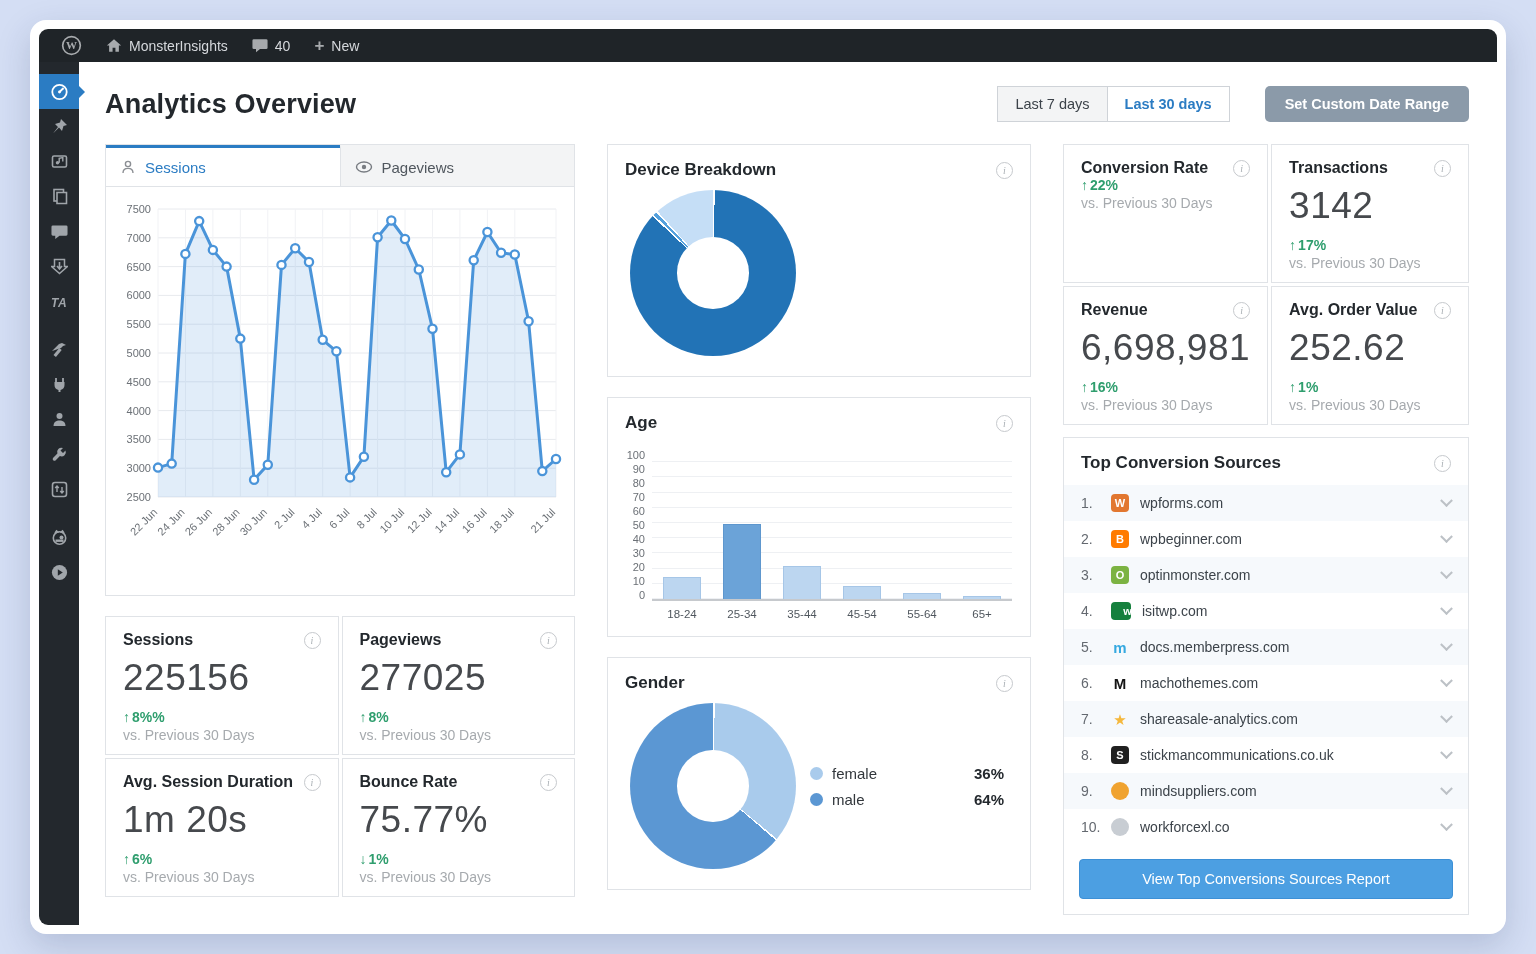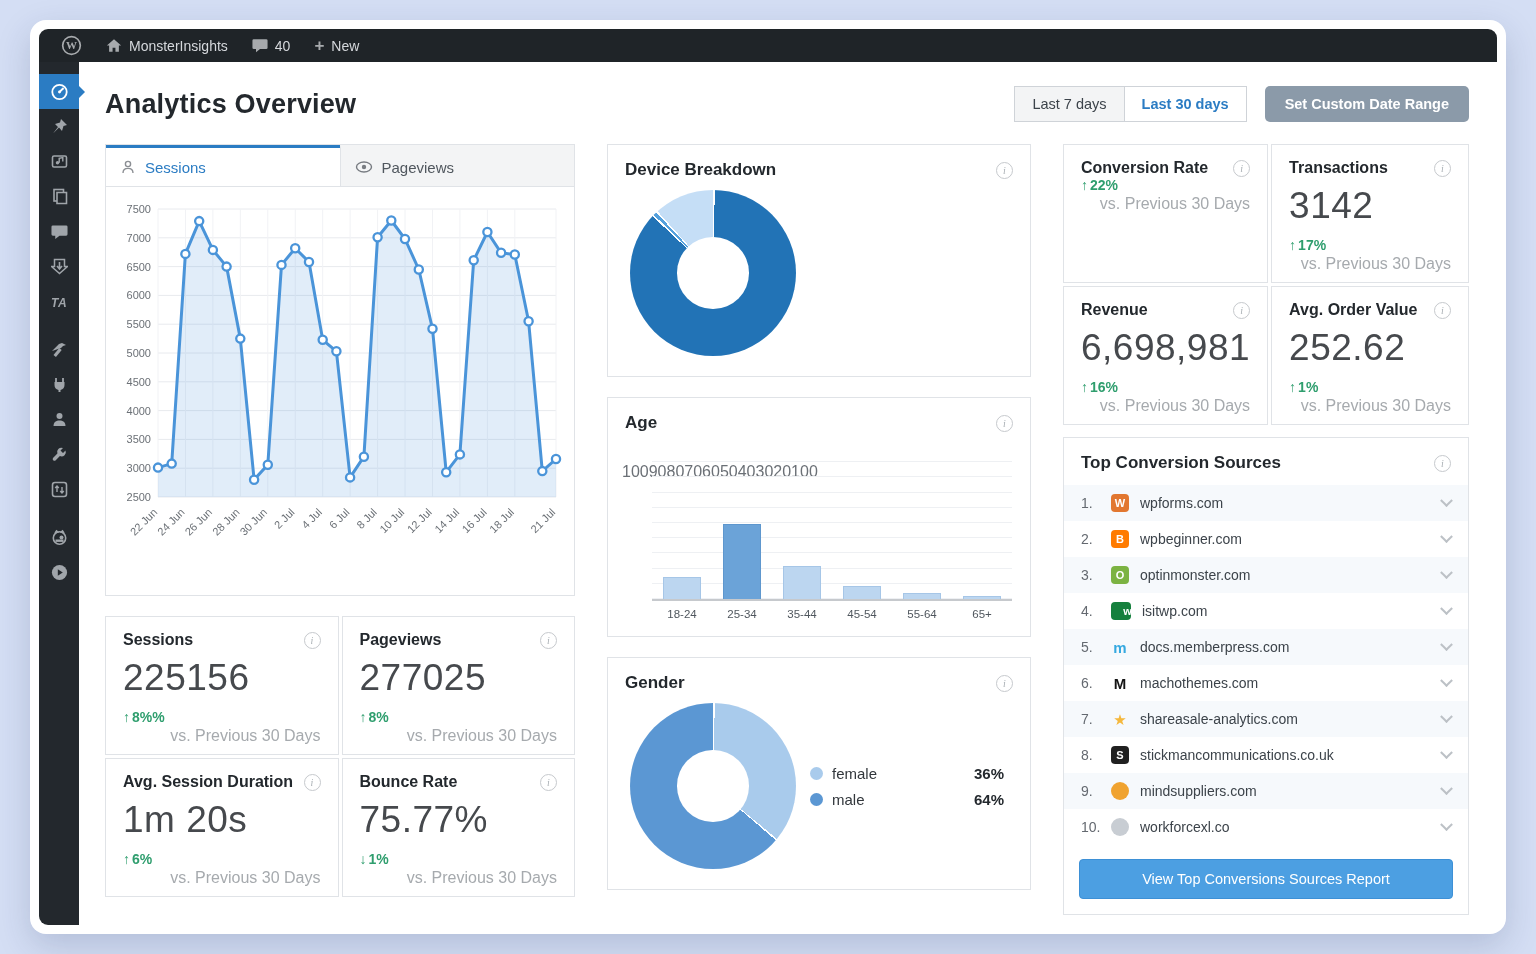--- a/index.html
+++ b/index.html
@@ -36,41 +36,41 @@
   .sb-ta { color:#a0a5aa; font-size:12px; font-weight:700; font-style:italic; letter-spacing:.5px; }
 
   
   .content { flex:1; background:#fff; padding:24px 28px 16px 26px; overflow:hidden; }
   .page-header { display:flex; justify-content:space-between; align-items:center; margin-bottom:22px; }
   .page-title { font-size:27px; font-weight:700; color:#23282d; margin:0; letter-spacing:.2px; }
   .header-actions { display:flex; align-items:center; }
   .range-group { display:flex; border:1px solid #cfd3d8; border-radius:0; overflow:hidden; }
   .range-btn { padding:9px 17px; font-size:14.5px; background:#f3f4f5; color:#3c434a; border:none; cursor:pointer; font-family:inherit; }
   .range-btn.active { background:#fff; color:#2b7cc3; font-weight:700; border-left:1px solid #cfd3d8; }
-  .custom-btn { margin-left:18px; background:#8b9aa9; color:#fff; font-weight:700; font-size:14.5px;
+  .custom-btn { margin-left:35px; background:#8b9aa9; color:#fff; font-weight:700; font-size:14.5px;
     padding:10px 20px; border:none; border-radius:5px; cursor:pointer; font-family:inherit; }
 
   .main-grid { display:grid; grid-template-columns:470px 424px 1fr; gap:24px 32px; align-items:start; }
 
   
   .panel { border:1px solid #e0e3e7; background:#fff; }
   .panel + .panel { margin-top:20px; }
   .panel-head { display:flex; justify-content:space-between; align-items:center; padding:15px 17px 6px; }
   .panel-title { font-size:17px; font-weight:700; color:#23282d; }
   .info-icon { width:17px; height:17px; border:1px solid #c6c9cd; border-radius:50%; color:#aab0b5;
     font-size:10px; font-style:italic; font-family:"Liberation Serif",serif; display:flex; align-items:center; justify-content:center; cursor:pointer; flex:none; }
 
   .cards-grid { display:grid; grid-template-columns:1fr 1fr; gap:3px; }
   .stat-card { border:1px solid #e0e3e7; background:#fff; padding:14px 17px 12px; height:139px; }
   .card-head { display:flex; justify-content:space-between; align-items:center; }
   .card-title { font-size:16px; font-weight:700; color:#23282d; }
   .card-value { font-size:37px; font-weight:300; color:#46494d; margin:8px 0 10px; letter-spacing:.5px; white-space:nowrap; }
   .card-delta { color:#2f9e6e; font-size:14px; font-weight:700; }
   .card-delta .arrow { font-weight:400; margin-right:2px; }
-  .card-note { color:#a6aaae; font-size:16px; margin-top:2px;text-align:right; }
+  .card-note { color:#a6aaae; font-size:14px; margin-top:2px; }
 
   
   .tabs { display:flex; height:42px; border-bottom:1px solid #e0e3e7; }
   .tab { flex:1; display:flex; align-items:center; gap:9px; padding:0 14px; font-size:15px; cursor:pointer; }
   .tab.active { color:#2b7cc3; border-top:3px solid #2b7cc3; background:#fff; }
   .tab.inactive { background:#f3f4f5; color:#50575e; border-left:1px solid #e0e3e7; border-top:3px solid #f3f4f5; }
   .chart-body { padding:8px 8px 0 6px; }
   svg text.tick { font-size:11px; fill:#6b7076; }
   .metrics-wrap { margin-top:20px; }
 
@@ -78,22 +78,22 @@
   .donut-row { display:flex; align-items:center; padding:4px 22px 20px 22px; }
   .donut { width:166px; height:166px; border-radius:50%; position:relative; flex:none; }
   .donut::after { content:""; position:absolute; inset:28.5%; background:#fff; border-radius:50%; }
   .legend { margin-left:auto; width:198px; display:flex; flex-direction:column; gap:9px; padding-right:4px; }
   .lg-row { display:flex; align-items:center; font-size:15px; color:#32373c; }
   .lg-dot { width:13px; height:13px; border-radius:50%; margin-right:9px; flex:none; }
   .lg-val { margin-left:auto; font-weight:700; color:#23282d; }
 
   
   .age-chart { display:flex; padding:10px 18px 4px 14px; }
-  .age-y { display:flex; flex-direction:row; justify-content:space-between; height:152px; font-size:16px;
-    color:#6b7076; text-align:right; padding-right:7px; width:30px; flex:none;margin-top:14px; }
+  .age-y { display:flex; flex-direction:column; justify-content:space-between; height:152px; font-size:11px;
+    color:#6b7076; text-align:right; padding-right:7px; width:30px; flex:none; }
   .age-right { flex:1; }
   .age-plot { height:152px; border-bottom:2px solid #c6c9cd;
     background:repeating-linear-gradient(to top,#eef0f3 0,#eef0f3 1px,transparent 1px,transparent 15.2px); }
   .age-bars { display:flex; height:100%; align-items:flex-end; }
   .age-col { flex:1; display:flex; justify-content:center; align-items:flex-end; height:100%; }
   .age-bar { width:64%; background:#bcd6f0; border:1px solid #a6c6e7; border-bottom:none; }
   .age-bar.hl { background:#6ba3d8; border-color:#5e97ce; }
   .age-x { display:flex; padding:7px 0 12px; }
   .age-x span { flex:1; text-align:center; font-size:11.5px; color:#50575e; }
 

